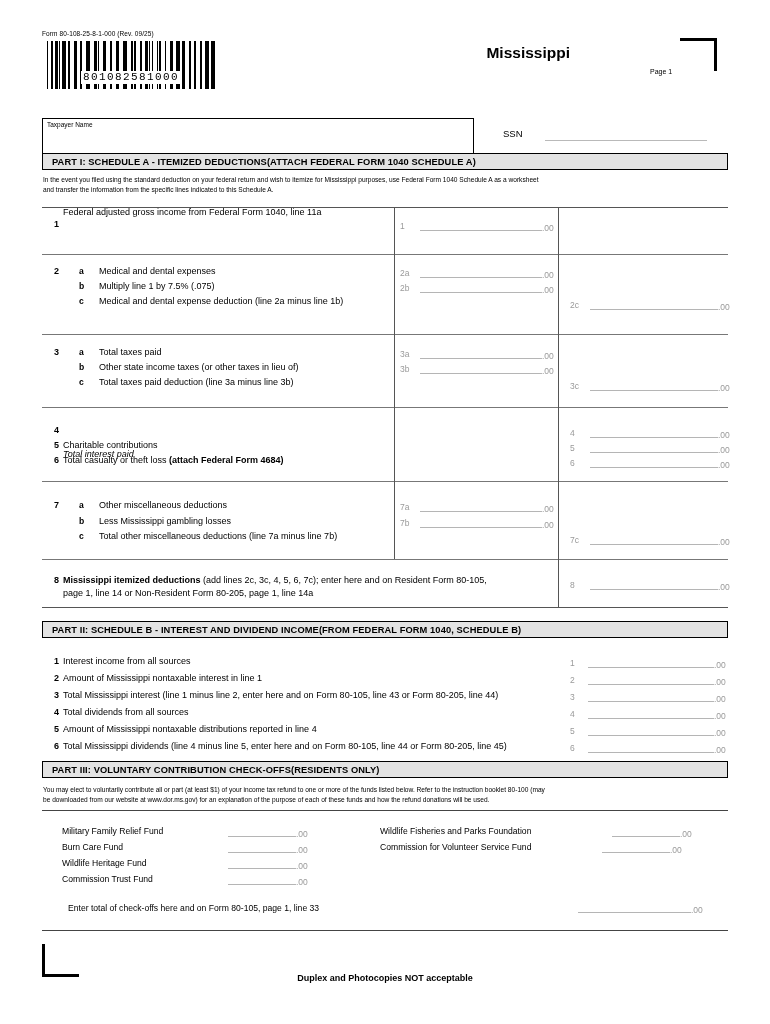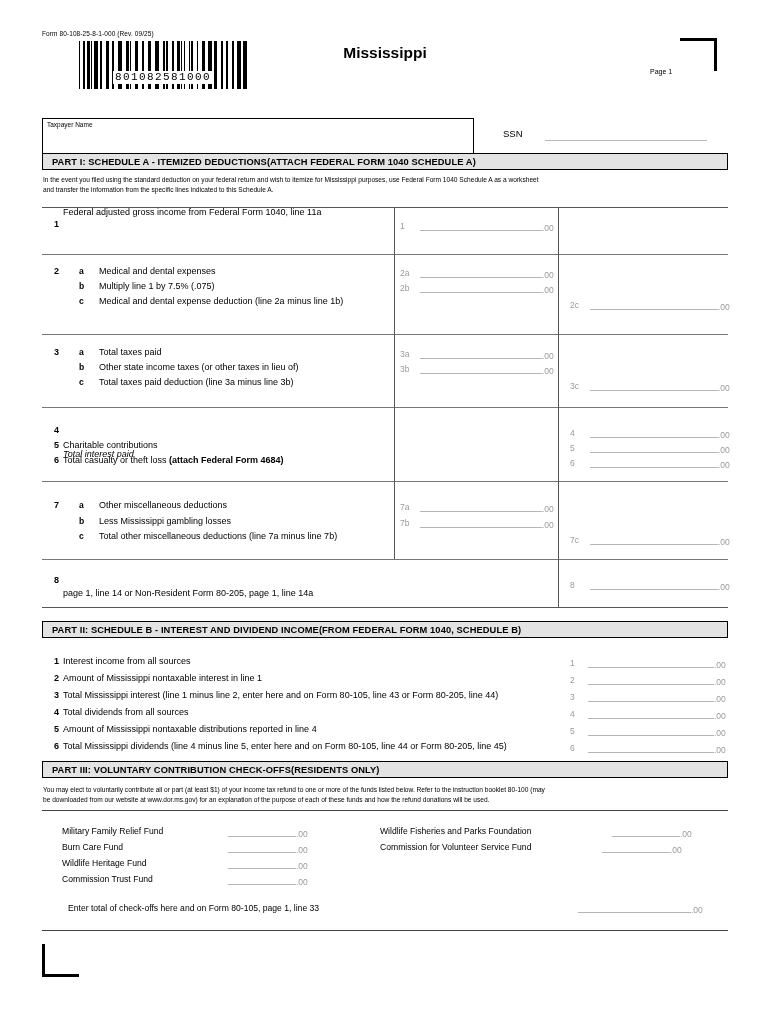--- a/index.html
+++ b/index.html
@@ -5,30 +5,30 @@
   html,body{margin:0;padding:0;background:#fff;}
   body{
     width:770px;height:1024px;position:relative;
     font-family:"Liberation Sans",sans-serif;
     color:#000;-webkit-font-smoothing:none;
   }
   .page{position:absolute;left:0;top:0;width:770px;height:1024px;}
 
   
   .form-no{position:absolute;left:42px;top:30px;font-size:6.5px;letter-spacing:.1px;}
-  .barcode{position:absolute;left:47px;top:41px;width:176px;height:48px;margin-left:32px;}
+  .barcode{position:absolute;left:47px;top:41px;width:176px;height:48px;}
   .barcode .bars{position:absolute;left:0;top:0;width:100%;height:100%;}
   .barcode .bars i{position:absolute;top:0;height:100%;background:#000;}
   .barcode-num{
     position:absolute;left:34px;top:30px;background:#fff;
     font-family:"Liberation Mono",monospace;font-size:11px;letter-spacing:1.4px;
     padding:0 2px;line-height:13px;
   }
   .title-block{position:absolute;left:200px;top:44px;width:370px;text-align:center;}
-  .title-block .t1{font-size:15.5px;font-weight:bold;line-height:17px;}
+  .title-block .t1{font-size:15.5px;font-weight:bold;line-height:17px;text-align:right;}
   .title-block .t2{font-size:14px;font-weight:bold;line-height:17px;letter-spacing:.1px;}
   .title-block .t3{font-size:14px;font-weight:bold;line-height:17px;}
   .page-num{position:absolute;left:650px;top:68px;font-size:7px;}
   .corner-tr{position:absolute;right:53px;top:38px;width:34px;height:30px;
     border-top:3px solid #000;border-right:3px solid #000;}
   .corner-bl{position:absolute;left:42px;top:944px;width:34px;height:30px;
     border-bottom:3px solid #000;border-left:3px solid #000;}
 
   
   .namebox{position:absolute;left:42px;top:118px;width:430px;height:36px;border:1px solid #000;}
@@ -249,20 +249,21 @@
         <div class="c" style="left: 148px;">.00</div>
       </div>
       <div class="amt" style="left: 570px; top: 580px; width: 150px;">
         <div class="n">8</div>
         <div class="ln" style="left: 20px; width: 128px;"></div>
         <div class="c" style="left: 148px;">.00</div>
       </div>
     </div>
 
   <div class="rownum" style="left:54px;top:575px;">8</div>
+  <div class="rowtxt" style="left:63px;top:575px;"><b>Mississippi itemized deductions</b><span> (add lines 2c, 3c, 4, 5, 6, 7c); enter here and on Resident Form 80-105,</span></div>
   <div class="rowtxt" style="left:63px;top:588px;">page 1, line 14 or Non-Resident Form 80-205, page 1, line 14a</div>
 
   <div class="part-bar" style="top:621px;">
     <b><span>PART II:  SCHEDULE B - INTEREST AND DIVIDEND INCOME</span><span class="sub">(FROM FEDERAL FORM 1040, SCHEDULE B)</span></b>
   </div>
   <div id="p2-lines">
       <div class="p2num" style="left: 54px; top: 656px;">1</div>
       <div class="p2row" style="left: 63px; top: 656px;">Interest income from all sources</div>
       <div class="p2num" style="left: 54px; top: 673px;">2</div>
       <div class="p2row" style="left: 63px; top: 673px;">Amount of Mississippi nontaxable interest in line 1</div>
@@ -355,13 +356,14 @@
         <div class="c" style="left: 68px;">.00</div>
       </div>
     </div>
 
   <div class="rowtxt" style="left:68px;top:903px;font-size:8.6px;">Enter total of check-offs here and on Form 80-105, page 1, line 33</div>
   <div class="amt" style="left:578px;top:903px;width:135px;">
     <div class="ln" style="left:0;width:113px;"></div>
     <div class="c" style="left:113px;">.00</div>
   </div>
 
+  <div class="footer">Duplex and Photocopies NOT acceptable</div>
 </div>
 
 </body></html>

